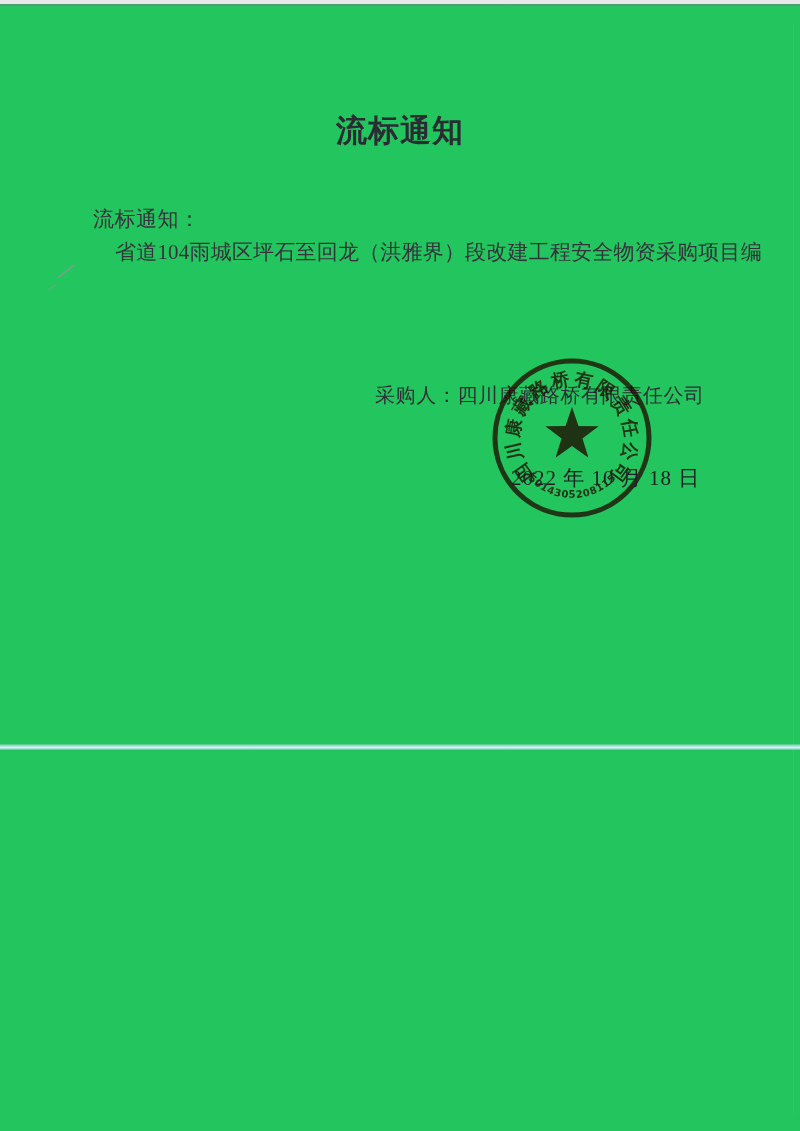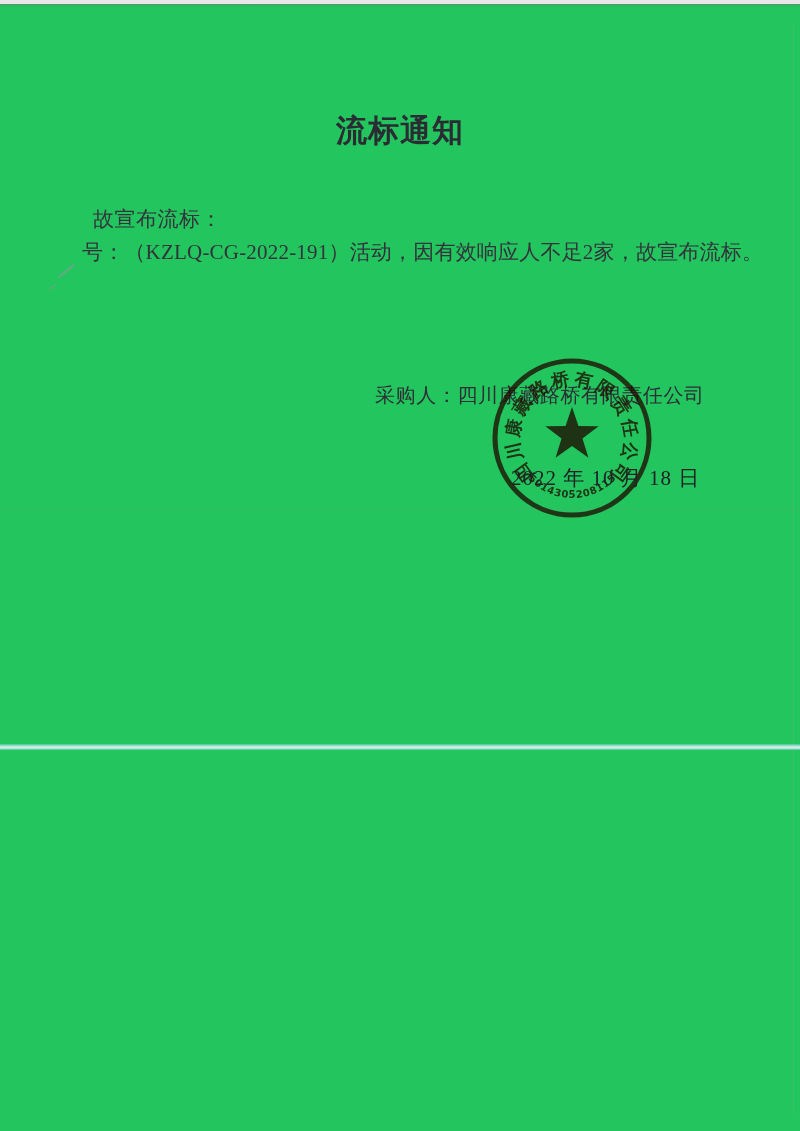--- a/index.html
+++ b/index.html
@@ -103,24 +103,24 @@
 <div class="page">
 
   <div class="scan-edge-top"></div>
   <div class="scan-edge-right"></div>
   <div class="crease-line"></div>
   <div class="pen-mark-1"></div>
   <div class="pen-mark-2"></div>
 
   <div class="doc-title">流标通知</div>
 
-  <div class="greeting">故宣布流标：</div>
+  <div class="greeting">流标通知：</div>
 
   <div class="body-para">
-    <div class="body-line">号：（KZLQ-CG-2022-191）活动，因有效响应人不足2家，故宣布流标。</div>
+    <div class="body-line indent">省道104雨城区坪石至回龙（洪雅界）段改建工程安全物资采购项目编</div>
   </div>
 
   <div class="purchaser-line">采购人：四川康藏路桥有限责任公司</div>
 
   <svg class="seal-svg" id="seal-svg" width="200" height="200" viewBox="0 0 200 200">
     <circle id="seal-ring" cx="100" cy="100" r="77" fill="none" stroke-width="5" stroke="#e0382c"></circle>
     <path id="seal-star" d="M0,-28 L6.47,-8.9 L26.63,-8.65 L10.46,3.4 L16.46,22.65 L0,11 L-16.46,22.65 L-10.46,3.4 L-26.63,-8.65 L-6.47,-8.9 Z" transform="translate(100,97)" fill="#dd3226"></path>
     <g id="seal-company-arc">
         <text x="100" y="47" text-anchor="middle" transform="rotate(-126 100 100)" class="seal-char" fill="#e0382c">四</text>
         <text x="100" y="47" text-anchor="middle" transform="rotate(-103.0909090909091 100 100)" class="seal-char" fill="#e0382c">川</text>

